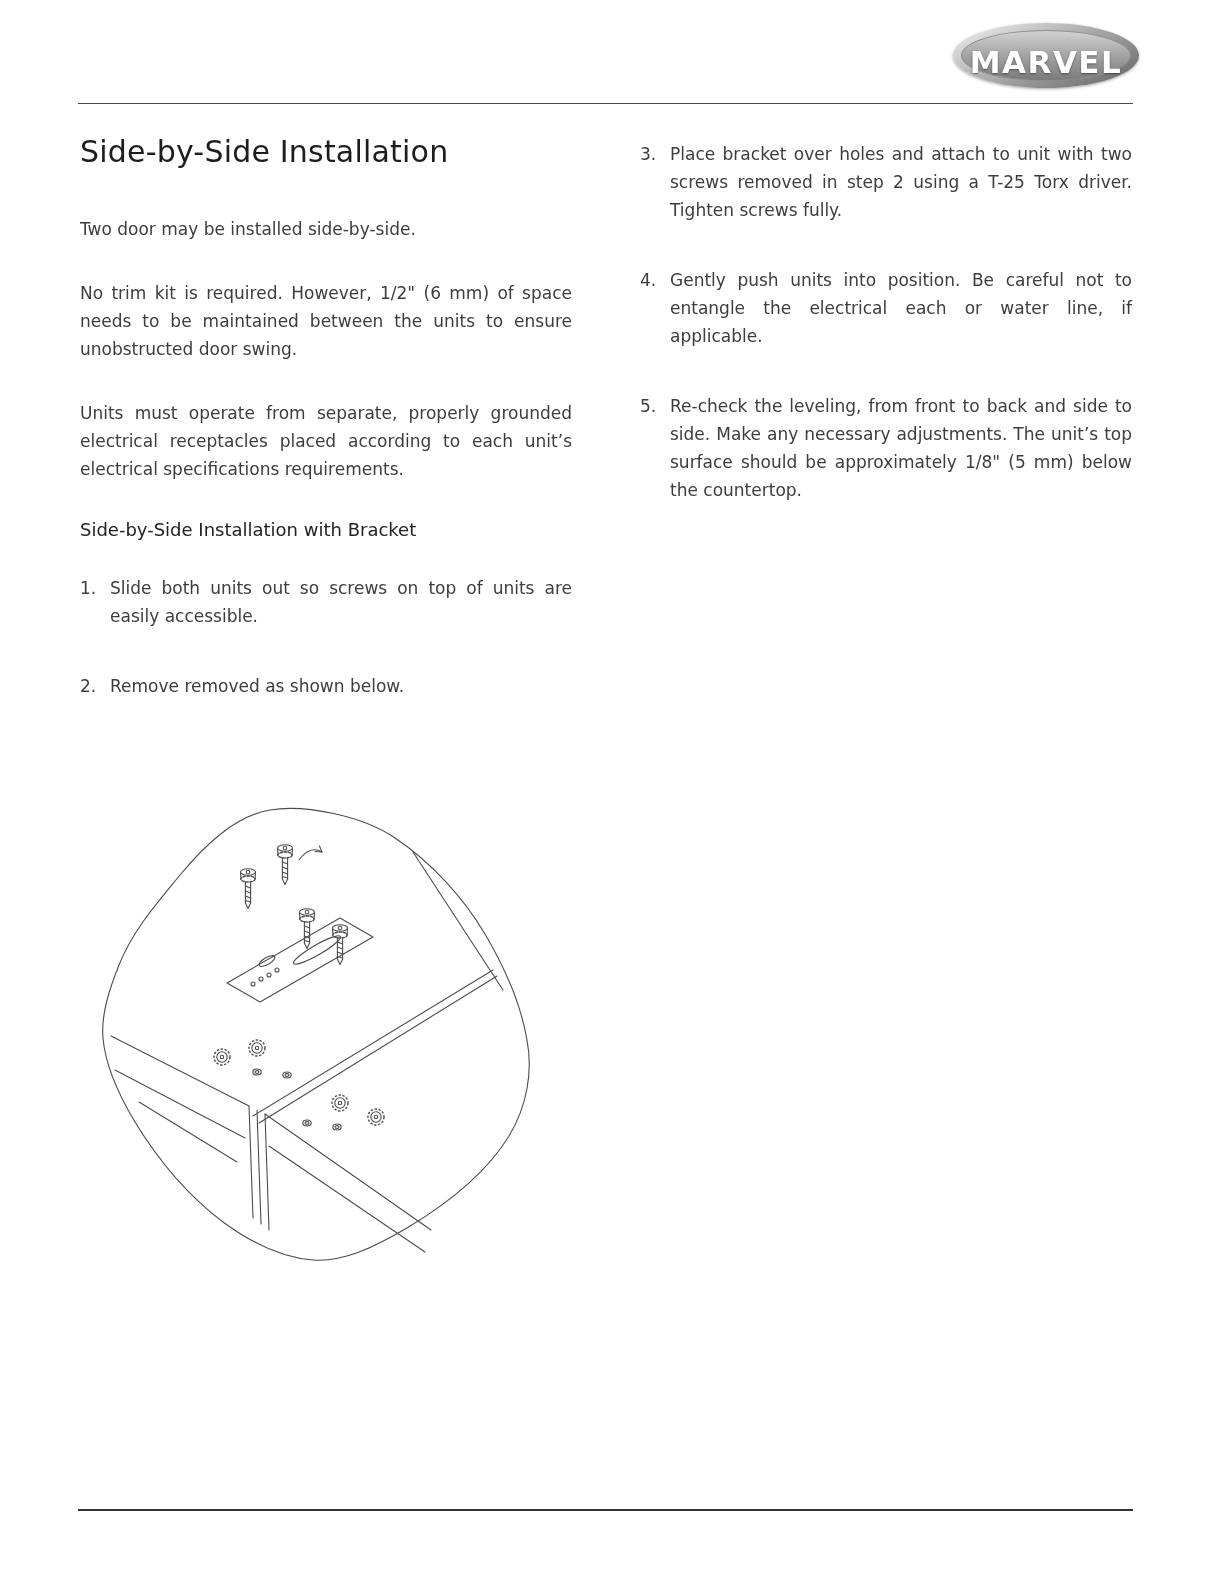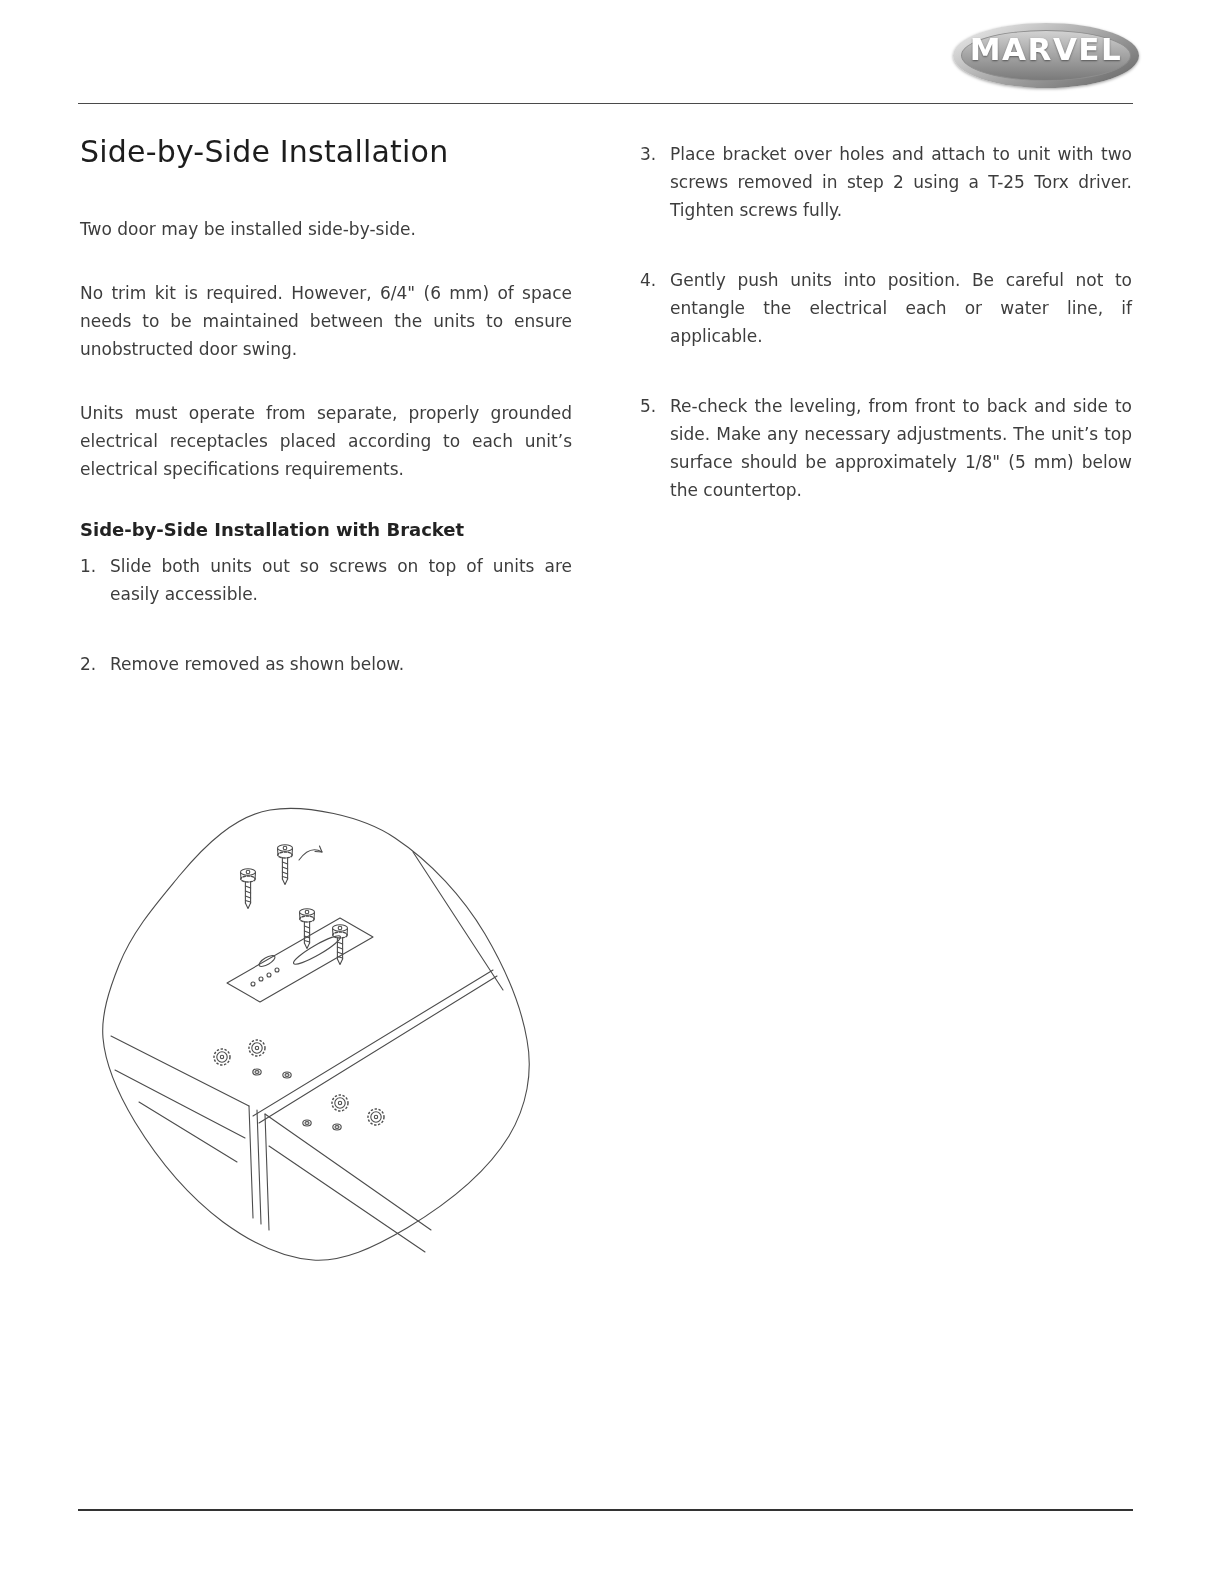--- a/index.html
+++ b/index.html
@@ -19,41 +19,41 @@
     position: absolute; top: 23px; left: 953px; width: 186px; height: 65px;
     border-radius: 50%;
     background: linear-gradient(155deg, #f4f4f4 0%, #bdbdbd 35%, #6f6f6f 90%);
     display: flex; align-items: center; justify-content: center;
     box-shadow: 0 1px 3px rgba(0,0,0,0.35);
   }
   .logo-inner {
     width: 170px; height: 51px; border-radius: 50%;
     background: linear-gradient(180deg, #d2d2d2 0%, #a8a8a8 45%, #7a7a7a 100%);
     border: 1px solid #8d8d8d;
-    display: flex; align-items: flex-start; justify-content: center;
+    display: flex; align-items: flex-end; justify-content: center;
   }
   .logo-text {
     font-size: 31px; font-weight: bold; color: #ffffff;
     letter-spacing: 1.5px; text-shadow: 0 1px 2px rgba(0,0,0,0.45);
   }
 
   .col-left  { position: absolute; left: 80px;  top: 134px; width: 492px; }
   .col-right { position: absolute; left: 640px; top: 140px; width: 492px; }
 
   h1.title {
     font-size: 30px; font-weight: 400; color: #1d1d1d;
     letter-spacing: 0.2px; margin-bottom: 46px;
   }
   p.body {
     font-size: 17px; line-height: 28px; color: #3d3d3d;
     margin-bottom: 36px; text-align: justify;
   }
   h2.sub {
-    font-size: 18px; font-weight: bold; color: #222;
-    margin-top: 6px; margin-bottom: 12px;
+    font-size: 18px; font-weight: normal; color: #222;
+    margin-top: 6px; margin-bottom: 34px;
   }
   .step {
     display: flex; align-items: flex-start;
     font-size: 17px; line-height: 28px; color: #3d3d3d;
     margin-bottom: 42px;
   }
   .step .num { width: 30px; flex: none; }
   .step .txt { flex: 1; text-align: justify; }
 
   .diagram { position: absolute; left: 95px; top: 800px; width: 465px; height: 478px; }
@@ -69,21 +69,21 @@
   <div class="logo">
     <div class="logo-inner">
       <span class="logo-text">MARVEL</span>
     </div>
   </div>
   <div class="rule top"></div>
 
   <div class="col-left">
     <h1 class="title">Side-by-Side Installation</h1>
     <p class="body">Two door may be installed side-by-side.</p>
-    <p class="body">No trim kit is required. However, 6/4" (6 mm) of space needs to be maintained between the units to ensure unobstructed door swing.</p>
+    <p class="body">No trim kit is required. However, 1/2" (6 mm) of space needs to be maintained between the units to ensure unobstructed door swing.</p>
     <p class="body">Units must operate from separate, properly grounded electrical receptacles placed according to each unit’s electrical specifications requirements.</p>
     <h2 class="sub">Side-by-Side Installation with Bracket</h2>
 
     <div class="step">
       <span class="num">1.</span>
       <span class="txt">Slide both units out so screws on top of units are easily accessible.</span>
     </div>
     <div class="step">
       <span class="num">2.</span>
       <span class="txt">Remove removed as shown below.</span>

